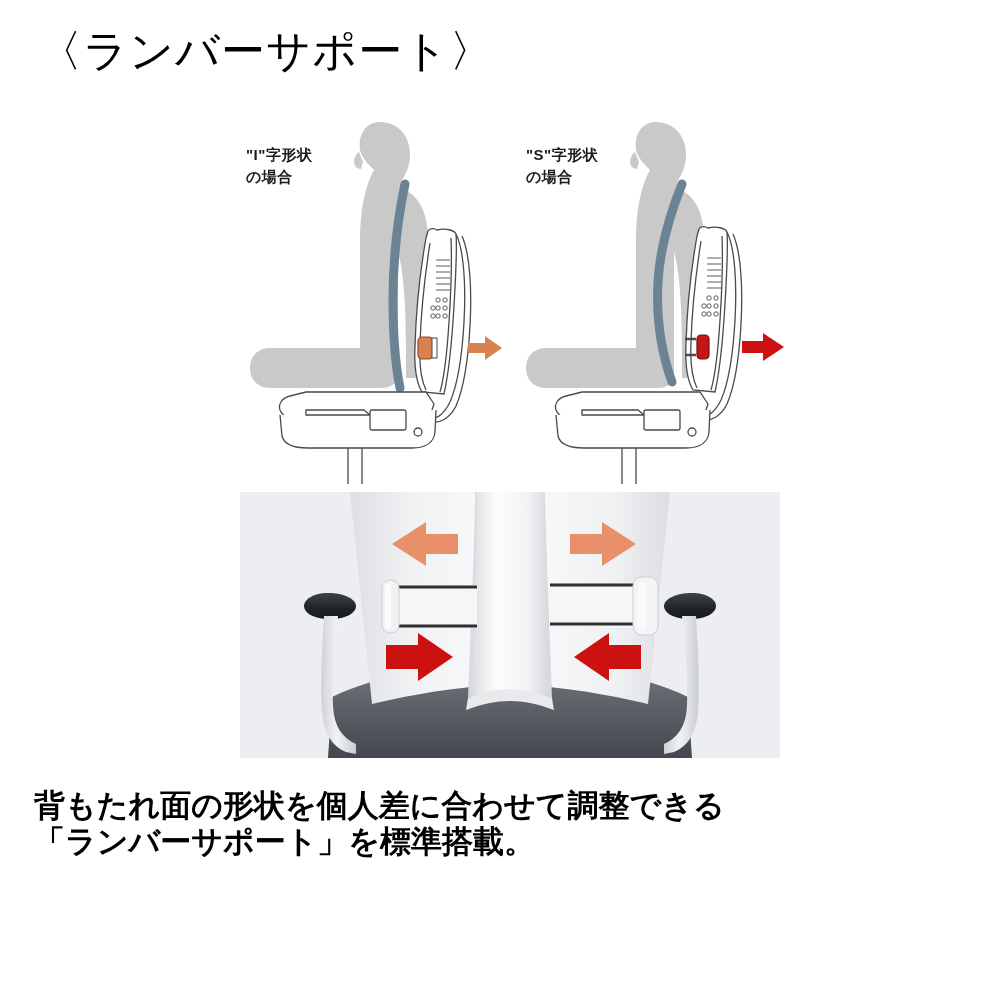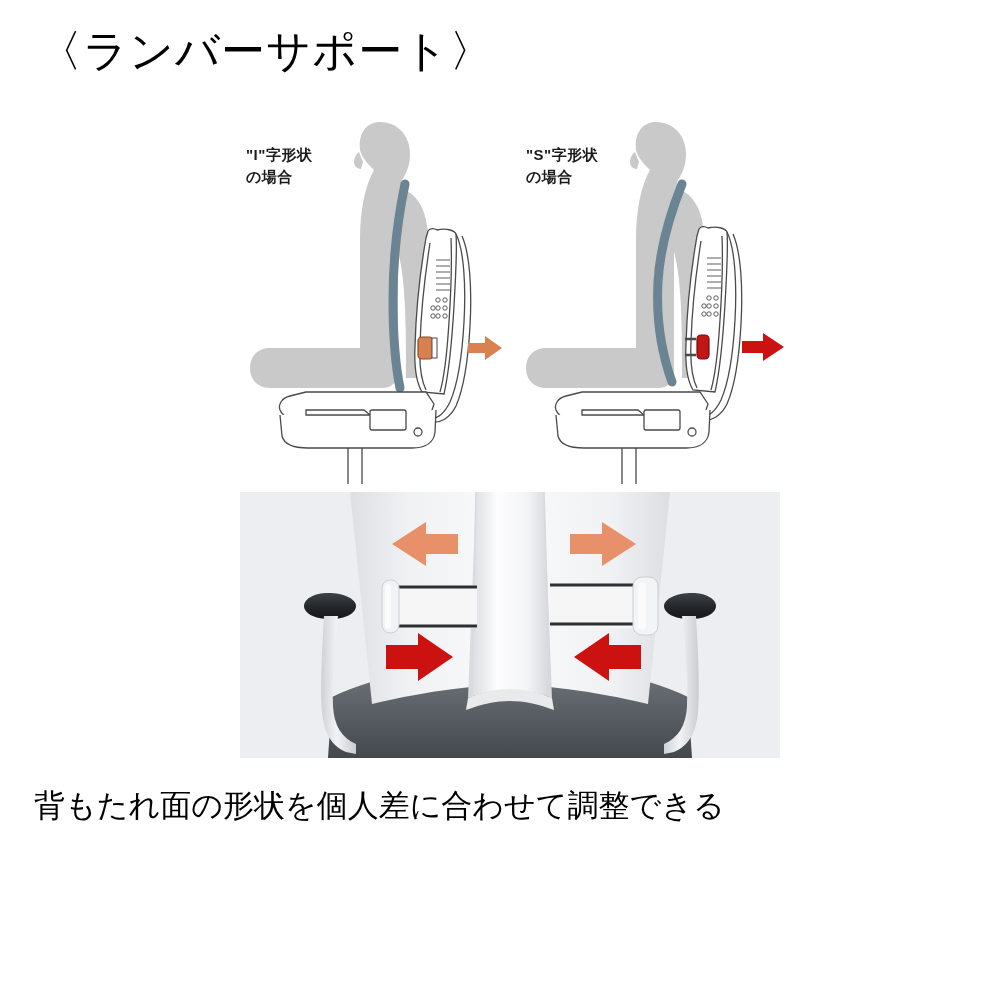--- a/index.html
+++ b/index.html
@@ -84,21 +84,21 @@
 
   
   #caption {
     position: absolute;
     left: 34px;
     top: 788px;
     width: 940px;
     font-size: 31px;
     line-height: 36px;
     letter-spacing: 0px;
-    font-weight: 400;
+    font-weight: 700;
     color: #000;
   }
   #caption .cap-line {
     display: block;
     white-space: nowrap;
   }
 </style>
 </head>
 <body>
 
@@ -378,13 +378,14 @@
     </g>
 
     <g>
       <path d="M334,165 L369,141 L369,153 L401,153 L401,177 L369,177 L369,189 Z" fill="#cc1111"></path>
     </g>
   </svg>
 </div>
 
 <div id="caption">
   <span class="cap-line">背もたれ面の形状を個人差に合わせて調整できる</span>
+  <span class="cap-line">「ランバーサポート」を標準搭載。</span>
 </div>
 
 </body></html>

